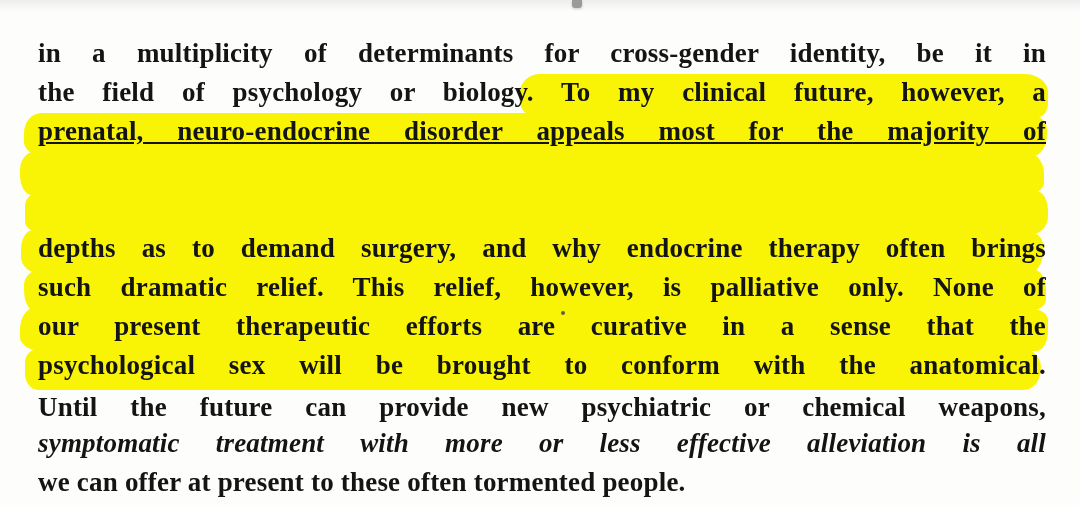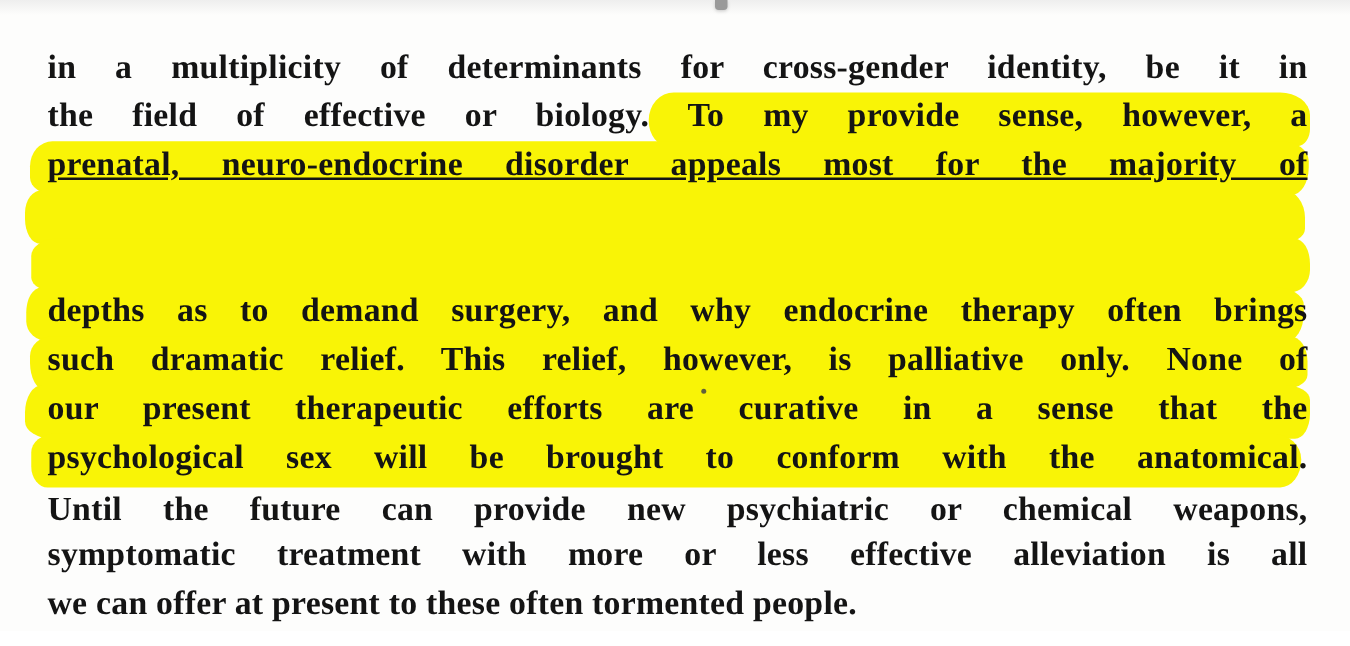--- a/index.html
+++ b/index.html
@@ -82,25 +82,25 @@
       <div class="stroke" style="left: 24px; width: 1023px; top: 113px; height: 43px; border-radius: 18px 22px 14px 20px / 20px 16px 22px 14px; background: rgb(249, 244, 6);"></div>
       <div class="stroke" style="left: 20px; width: 1024px; top: 152px; height: 43px; border-radius: 14px 18px 20px 12px / 18px 22px 12px 20px; background: rgb(249, 244, 6);"></div>
       <div class="stroke" style="left: 25px; width: 1023px; top: 191px; height: 43px; border-radius: 20px 12px 16px 22px / 14px 20px 18px 12px; background: rgb(249, 244, 6);"></div>
       <div class="stroke" style="left: 21px; width: 1022px; top: 230px; height: 43px; border-radius: 12px 22px 14px 18px / 20px 14px 22px 16px; background: rgb(249, 244, 6);"></div>
       <div class="stroke" style="left: 24px; width: 1022px; top: 269px; height: 43px; border-radius: 18px 14px 22px 12px / 16px 20px 12px 22px; background: rgb(249, 244, 6);"></div>
       <div class="stroke" style="left: 20px; width: 1028px; top: 308px; height: 43px; border-radius: 14px 20px 12px 22px / 22px 12px 20px 14px; background: rgb(249, 244, 6);"></div>
       <div class="stroke" style="left: 25px; width: 1016px; top: 347px; height: 43px; border-radius: 20px 24px 18px 14px / 16px 22px 24px 18px; background: rgb(249, 244, 6);"></div>
     </div>
   <div id="text-layer">
       <div class="line" style="top: 34px;"><span>in a multiplicity of determinants for cross-gender identity, be it in</span></div>
-      <div class="line" style="top: 73px;"><span>the field of effective or biology. </span><span>To my provide sense, however, a</span></div>
+      <div class="line" style="top: 73px;"><span>the field of psychology or biology. </span><span>To my clinical future, however, a</span></div>
       <div class="line" style="top: 112px; text-decoration: underline;"><span>prenatal, neuro-endocrine disorder appeals most for the majority of</span></div>
       <div class="line" style="top: 229px;"><span>depths as to demand surgery, and why endocrine therapy often brings</span></div>
       <div class="line" style="top: 268px;"><span>such dramatic relief. This relief, however, is palliative only. None of</span></div>
       <div class="line" style="top: 307px;"><span>our present therapeutic efforts are curative in a sense that the</span></div>
       <div class="line" style="top: 346px;"><span>psychological sex will be brought to conform with the anatomical.</span></div>
       <div class="line" style="top: 388px;"><span>Until the future can provide new psychiatric or chemical weapons,</span></div>
-      <div class="line" style="top: 424px;"><span>symptomatic treatment with more or less effective alleviation is all</span></div>
+      <div class="line" style="top: 424px; font-style: italic;"><span>symptomatic treatment with more or less effective alleviation is all</span></div>
       <div class="line no-justify" style="top: 463px;"><span>we can offer at present to these often tormented people.</span></div>
       <div class="line indent" style="top: 502px;"><span>In spite of poor prognosis, I feel that an attempt should always be</span></div>
     </div>
   <div class="artifact-dot"></div>
 </div>
 
 </body></html>

